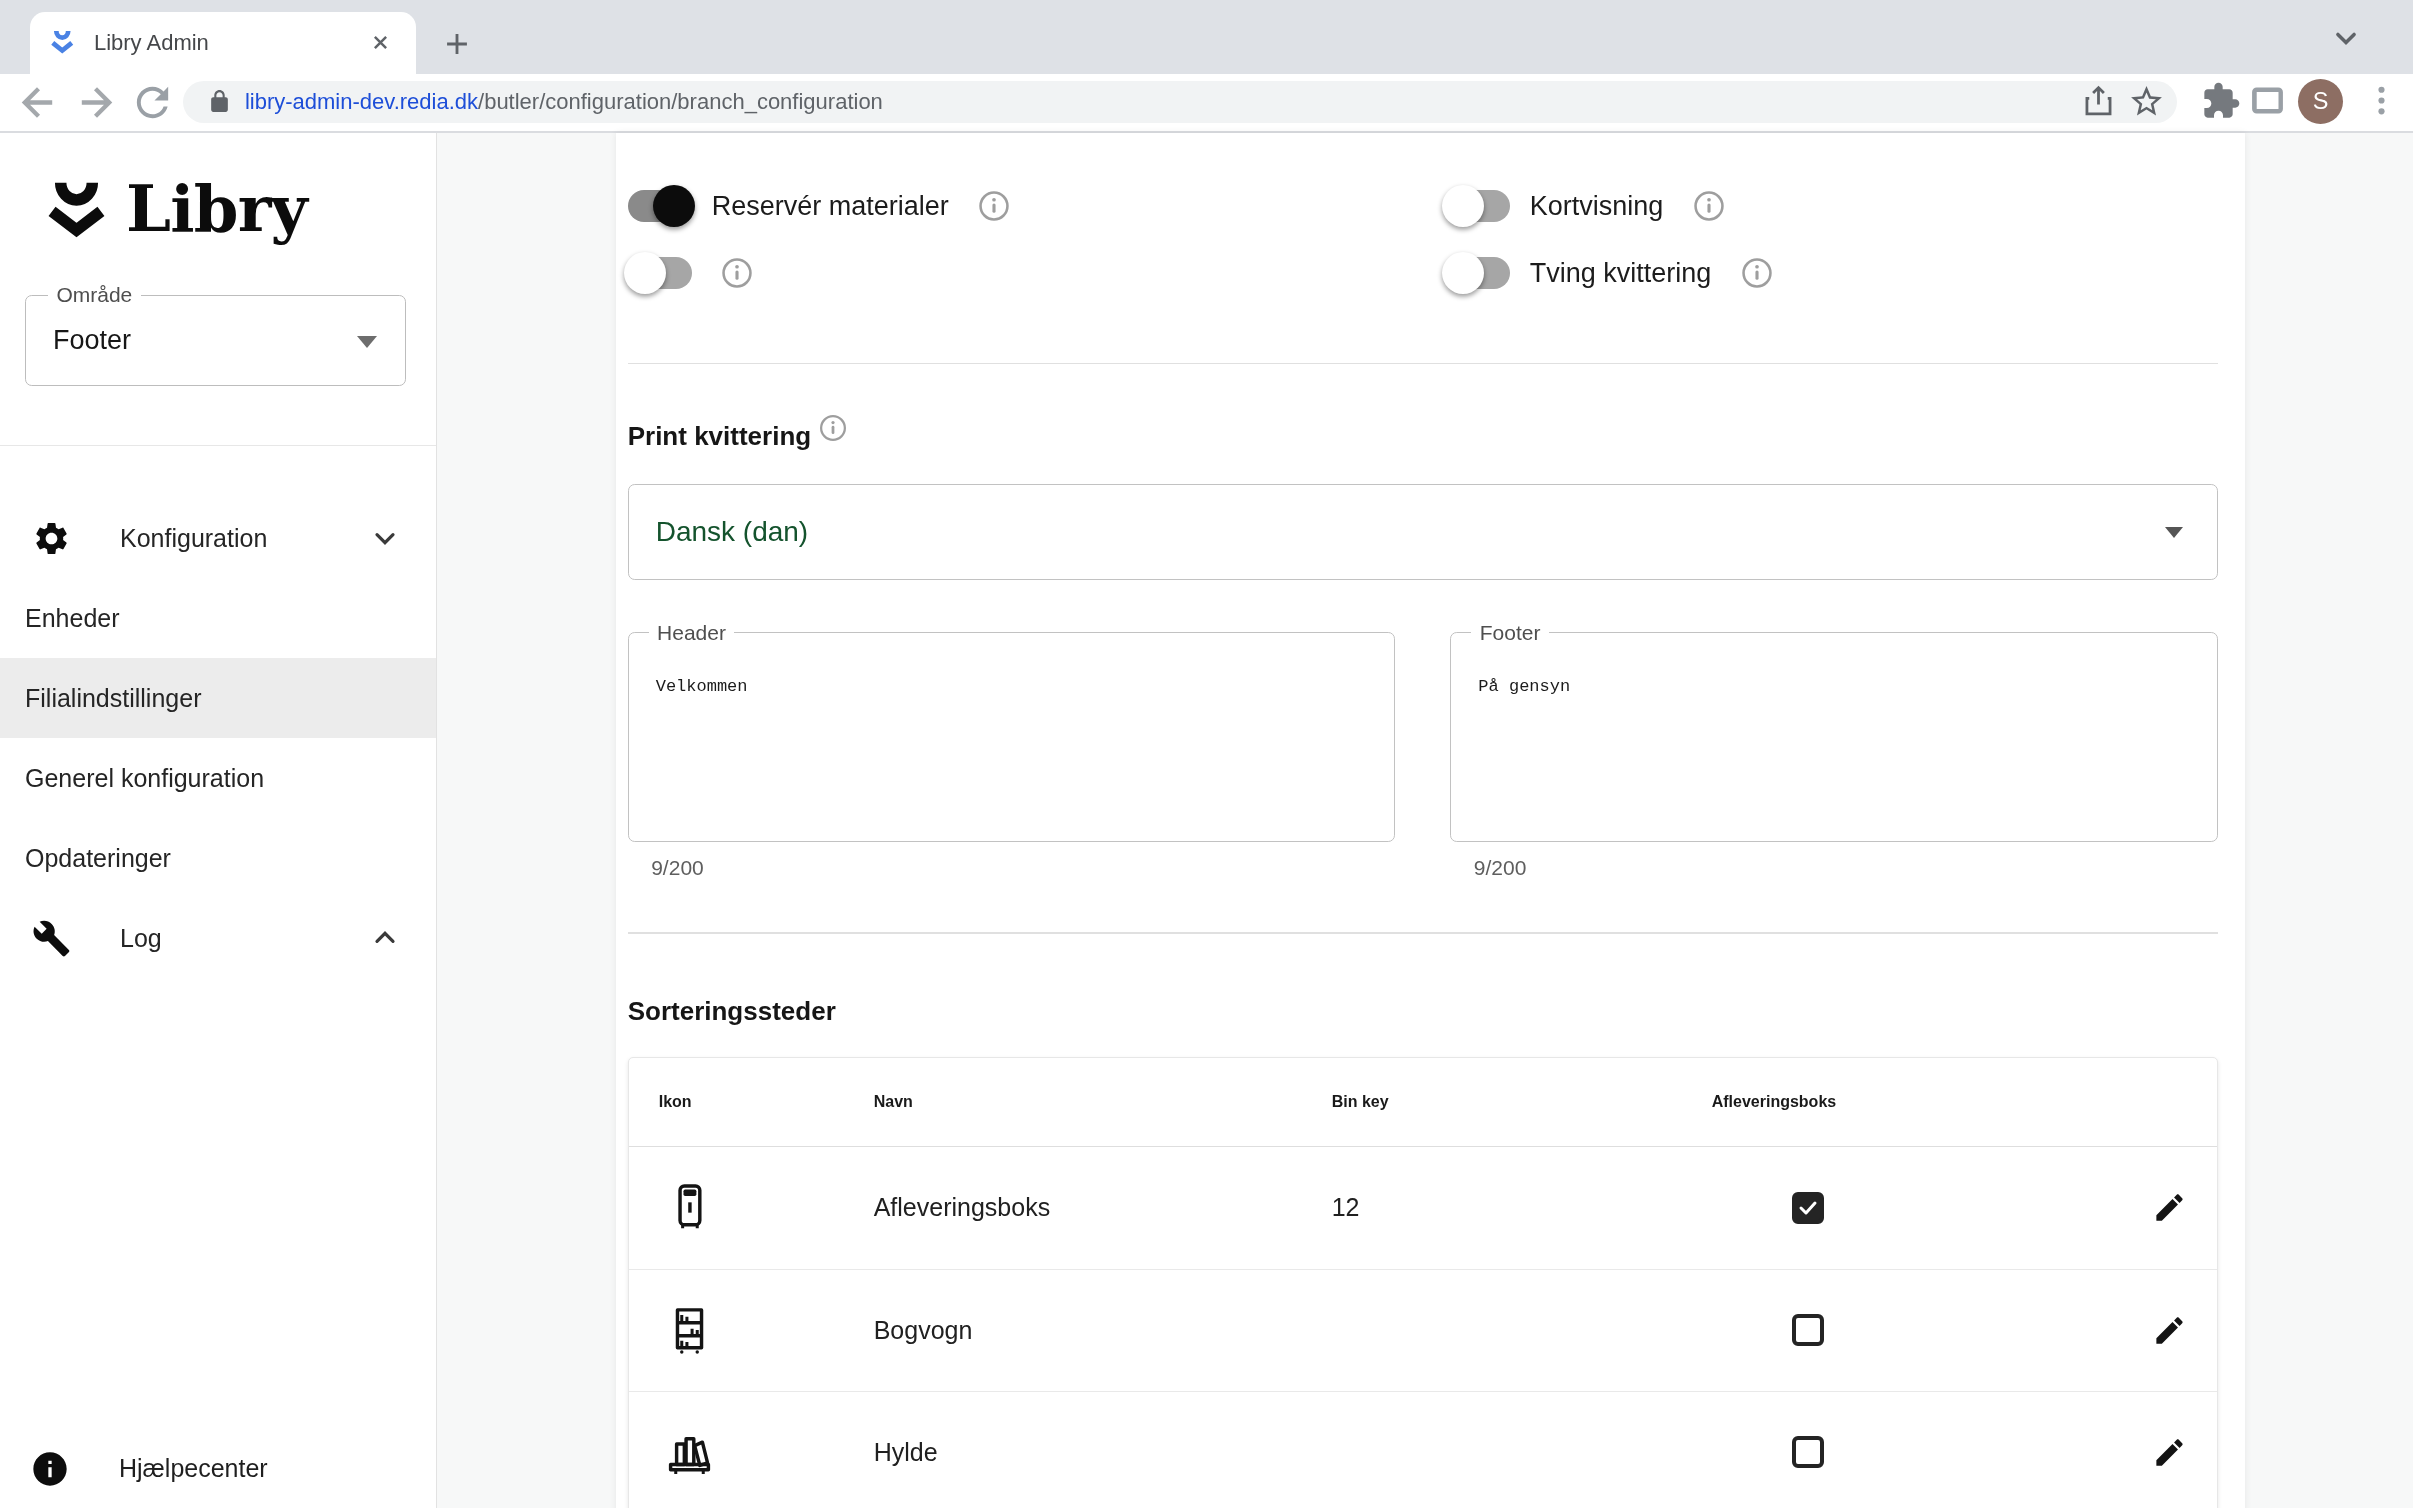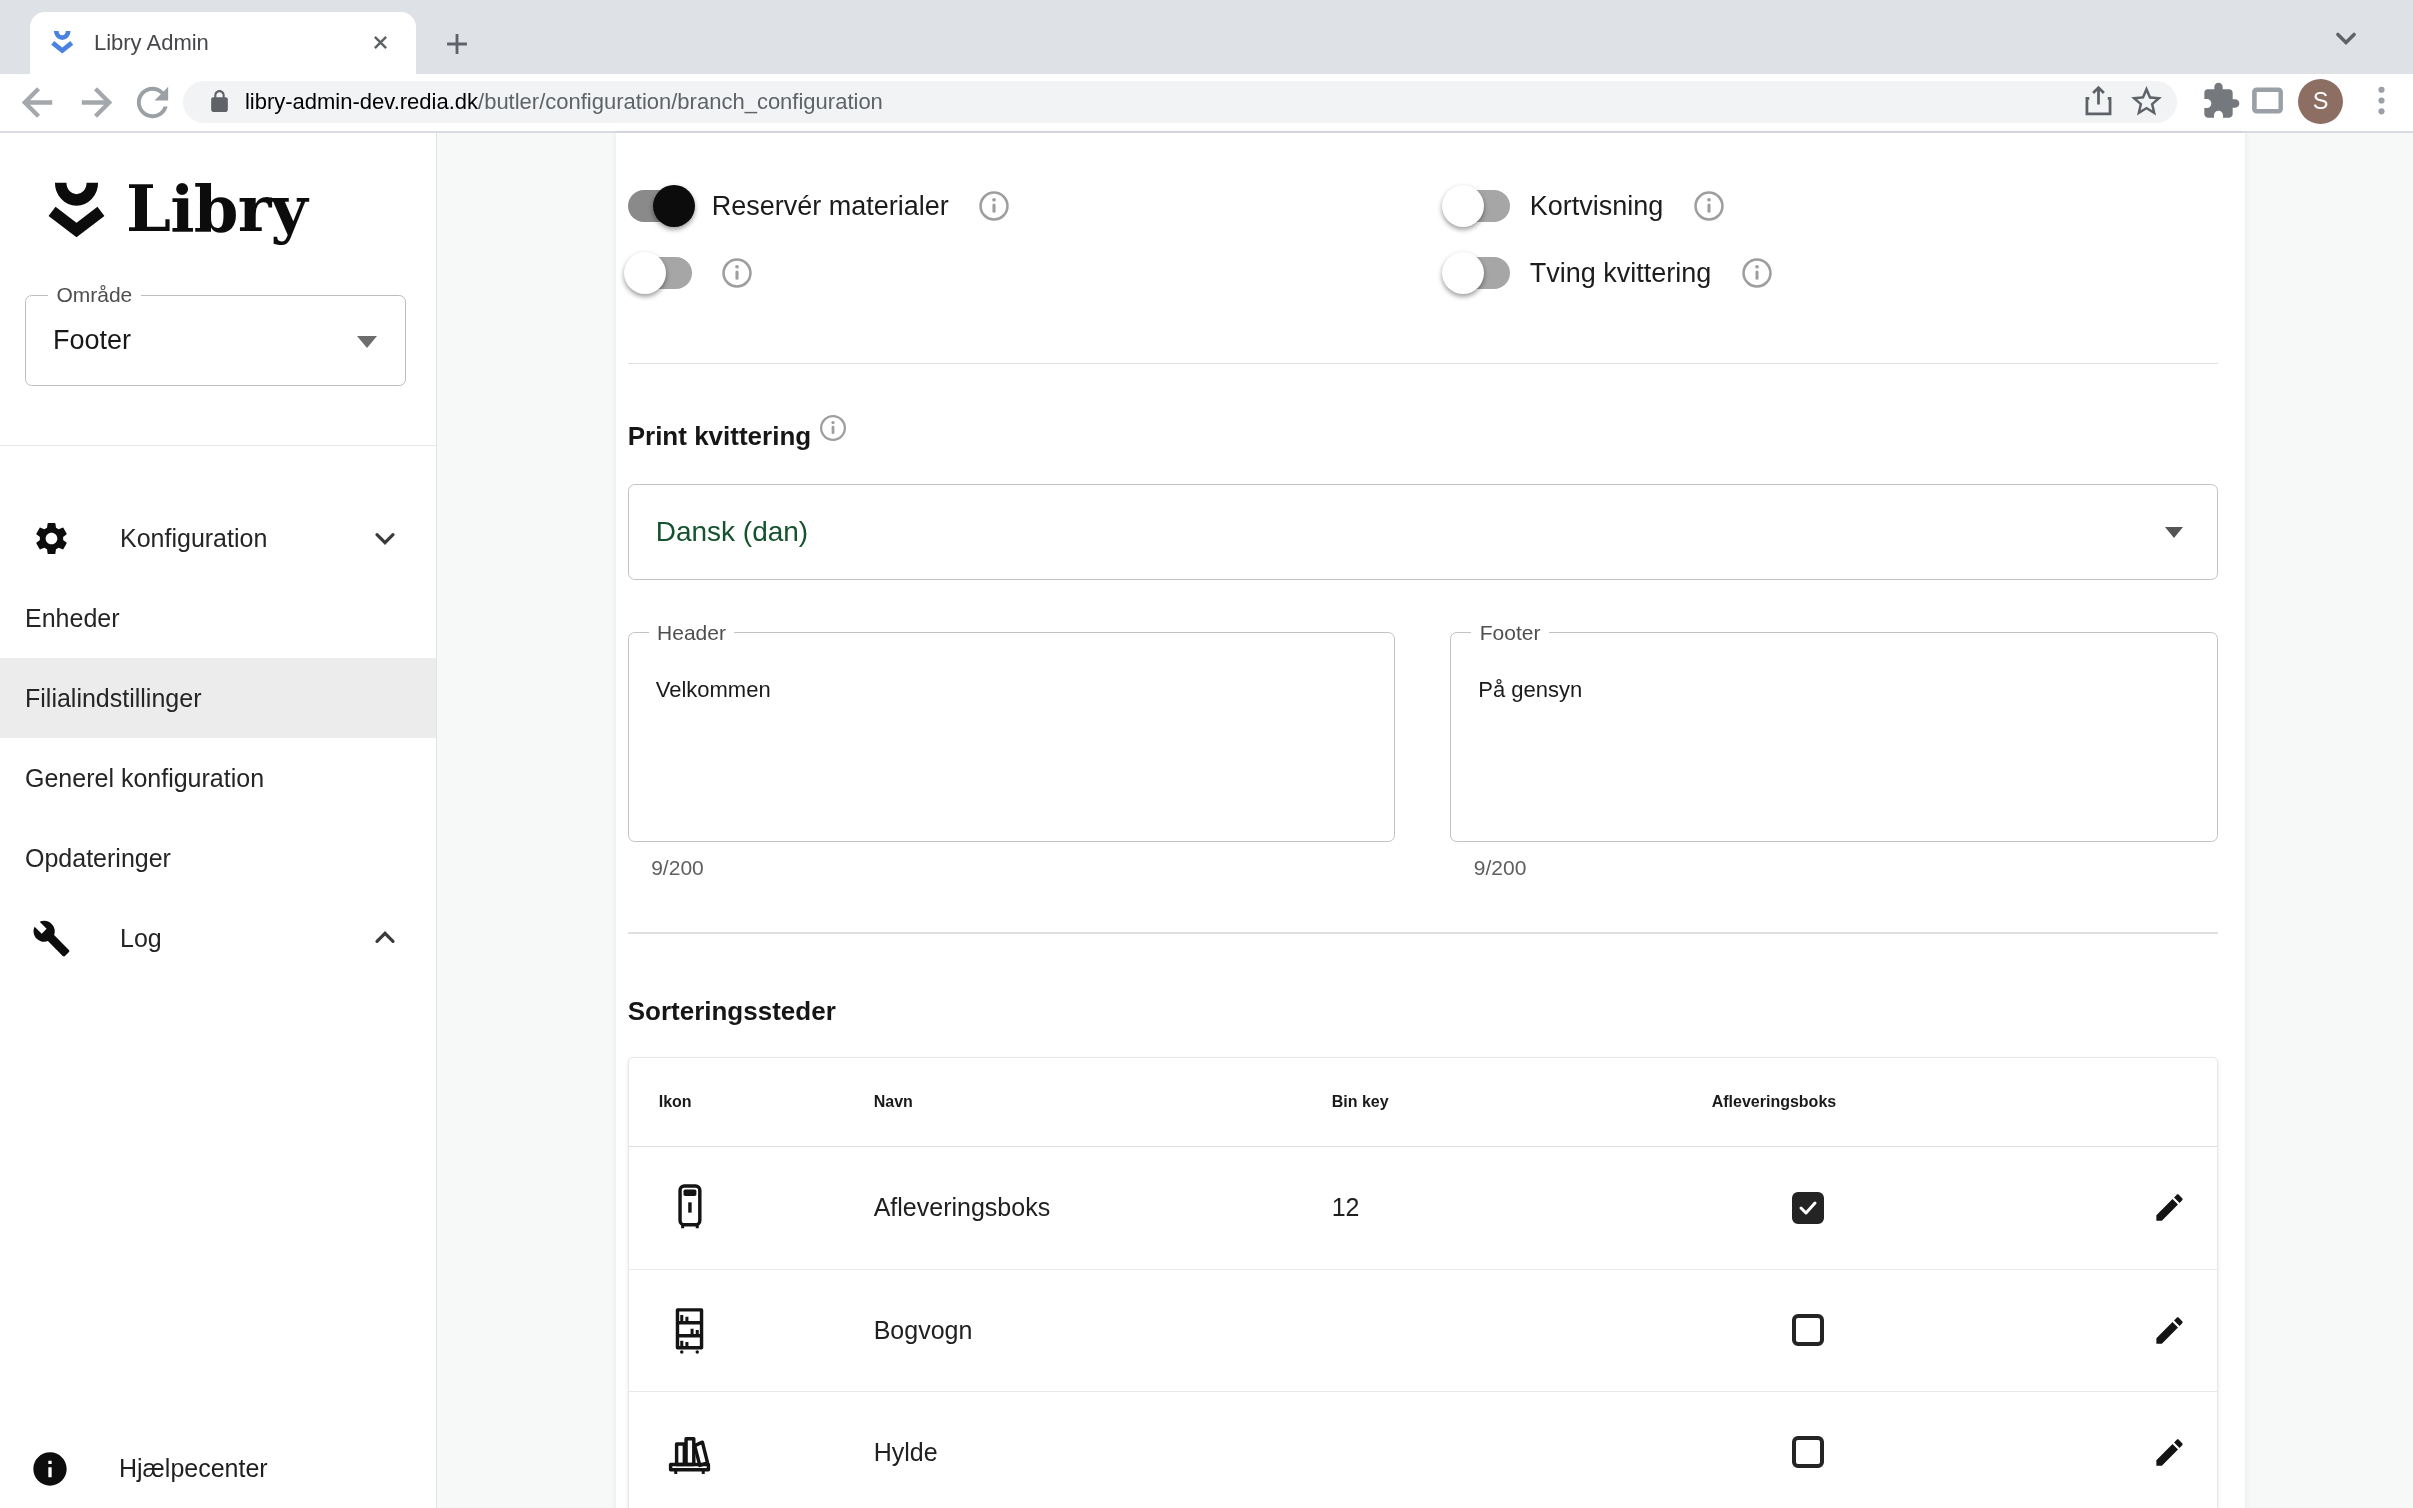--- a/index.html
+++ b/index.html
@@ -16,21 +16,21 @@
   .newtab-btn { position:absolute; left:440px; top:27px; width:34px; height:34px; }
   .tabstrip-chevron { position:absolute; right:50px; top:25px; width:34px; height:27px; }
 
   .toolbar { position:relative; height:57px; background:#fff; display:flex; align-items:center; }
   .nav-btn { width:47px; height:47px; display:flex; align-items:center; justify-content:center; }
   .nav-back { margin-left:15px; } .nav-fwd { margin-left:10px; } .nav-reload { margin-left:10px; }
   .omnibox { position:absolute; left:183px; top:6.7px; width:1994px; height:42px; background:#f1f3f4;
     border-radius:22px; display:flex; align-items:center; }
   .omni-lock { margin-left:23.5px; width:25px; height:27px; flex:0 0 auto; }
   .omni-text { margin-left:13.4px; font-size:22px; white-space:nowrap; flex:1; }
-  .omni-host { color:#000000;text-align:right; } .omni-path { color:#5f6368; }
+  .omni-host { color:#1d4ed8;text-align:right; } .omni-path { color:#5f6368; }
   .omni-share, .omni-star { width:37px; height:37px; flex:0 0 auto; margin-right:11.7px; }
   .ext-btn { position:absolute; left:2201px; top:6.7px; width:40px; height:40px; }
   .panel-btn { position:absolute; left:2249px; top:8.4px; width:37px; height:37px; }
   .avatar { position:absolute; left:2298px; top:5px; width:45px; height:45px; border-radius:50%;
     background:#8d6e63; color:#fff; font-size:23.5px; display:flex; align-items:center; justify-content:center; }
   .menu-btn { position:absolute; left:2363px; top:8.4px; width:37px; height:37px; display:flex; align-items:center; justify-content:center; }
   .chrome-divider { height:1.7px; background:#dadce0; }
 
   
   .app { position:relative; display:flex; height:1416px; }
@@ -79,21 +79,21 @@
   .sup-info { width:30px; height:30px; margin-left:6.7px; margin-top:-8.4px; }
   .select-box { position:relative; margin-top:29px; height:96px; border:1.7px solid #c2c2c2; border-radius:6.7px; background:#fff; }
   .select-value { position:absolute; left:27px; top:0; height:100%; display:flex; align-items:center; font-size:28px; color:#14532d; }
   .select-arrow { position:absolute; right:34px; top:42px; width:0; height:0;
     border-left:9.2px solid transparent; border-right:9.2px solid transparent; border-top:11.7px solid #555; }
   .fields { margin-top:52px; display:grid; grid-template-columns:1fr 1fr; column-gap:55px; }
   .field { position:relative; }
   .field-box { position:relative; height:210px; border:1.7px solid #c2c2c2; border-radius:6.7px; background:#fff; }
   .field-label { position:absolute; top:-12.6px; left:20px; background:#fff; padding:0 8.4px; font-size:21px; color:#4f4f4f; }
   .field-text { display:block; width:100%; height:100%; border:none; outline:none; resize:none; background:transparent;
-    padding:44px 25px 0 27px; font-family:Liberation Sans, sans-serif; font-size:22px; color:#1b1b1b; }
+    padding:44px 25px 0 27px; font-family:Liberation Mono, monospace; font-size:17px; color:#1b1b1b; }
   .field-counter { margin:13.4px 0 0 23.5px; font-size:21px; color:#5e5e5e; height:23.5px; }
   .hr2 { margin-top:53px; }
   .sort-title { margin-top:61px; height:34px; display:flex; align-items:center; }
 
   .table { margin-top:28px; border:0.8px solid #e7e7e7; border-radius:5px; box-shadow:0 2.5px 4.2px rgba(0,0,0,.10); background:#fff; }
   .trow { display:grid; grid-template-columns:215px 458px 380px 193px 1fr; align-items:center; padding:0 30px; }
   .thead { height:89px; font-size:16px; font-weight:700; color:#1a1a1a; border-bottom:1.7px solid #dedede; }
   .tbody-row { height:122px; font-size:25px; color:#202020; }
   .tbody-row + .tbody-row { border-top:1.7px solid #e9e9e9; }
   .cell-icon svg { width:55px; height:55px; margin-left:3.4px; display:block; }

